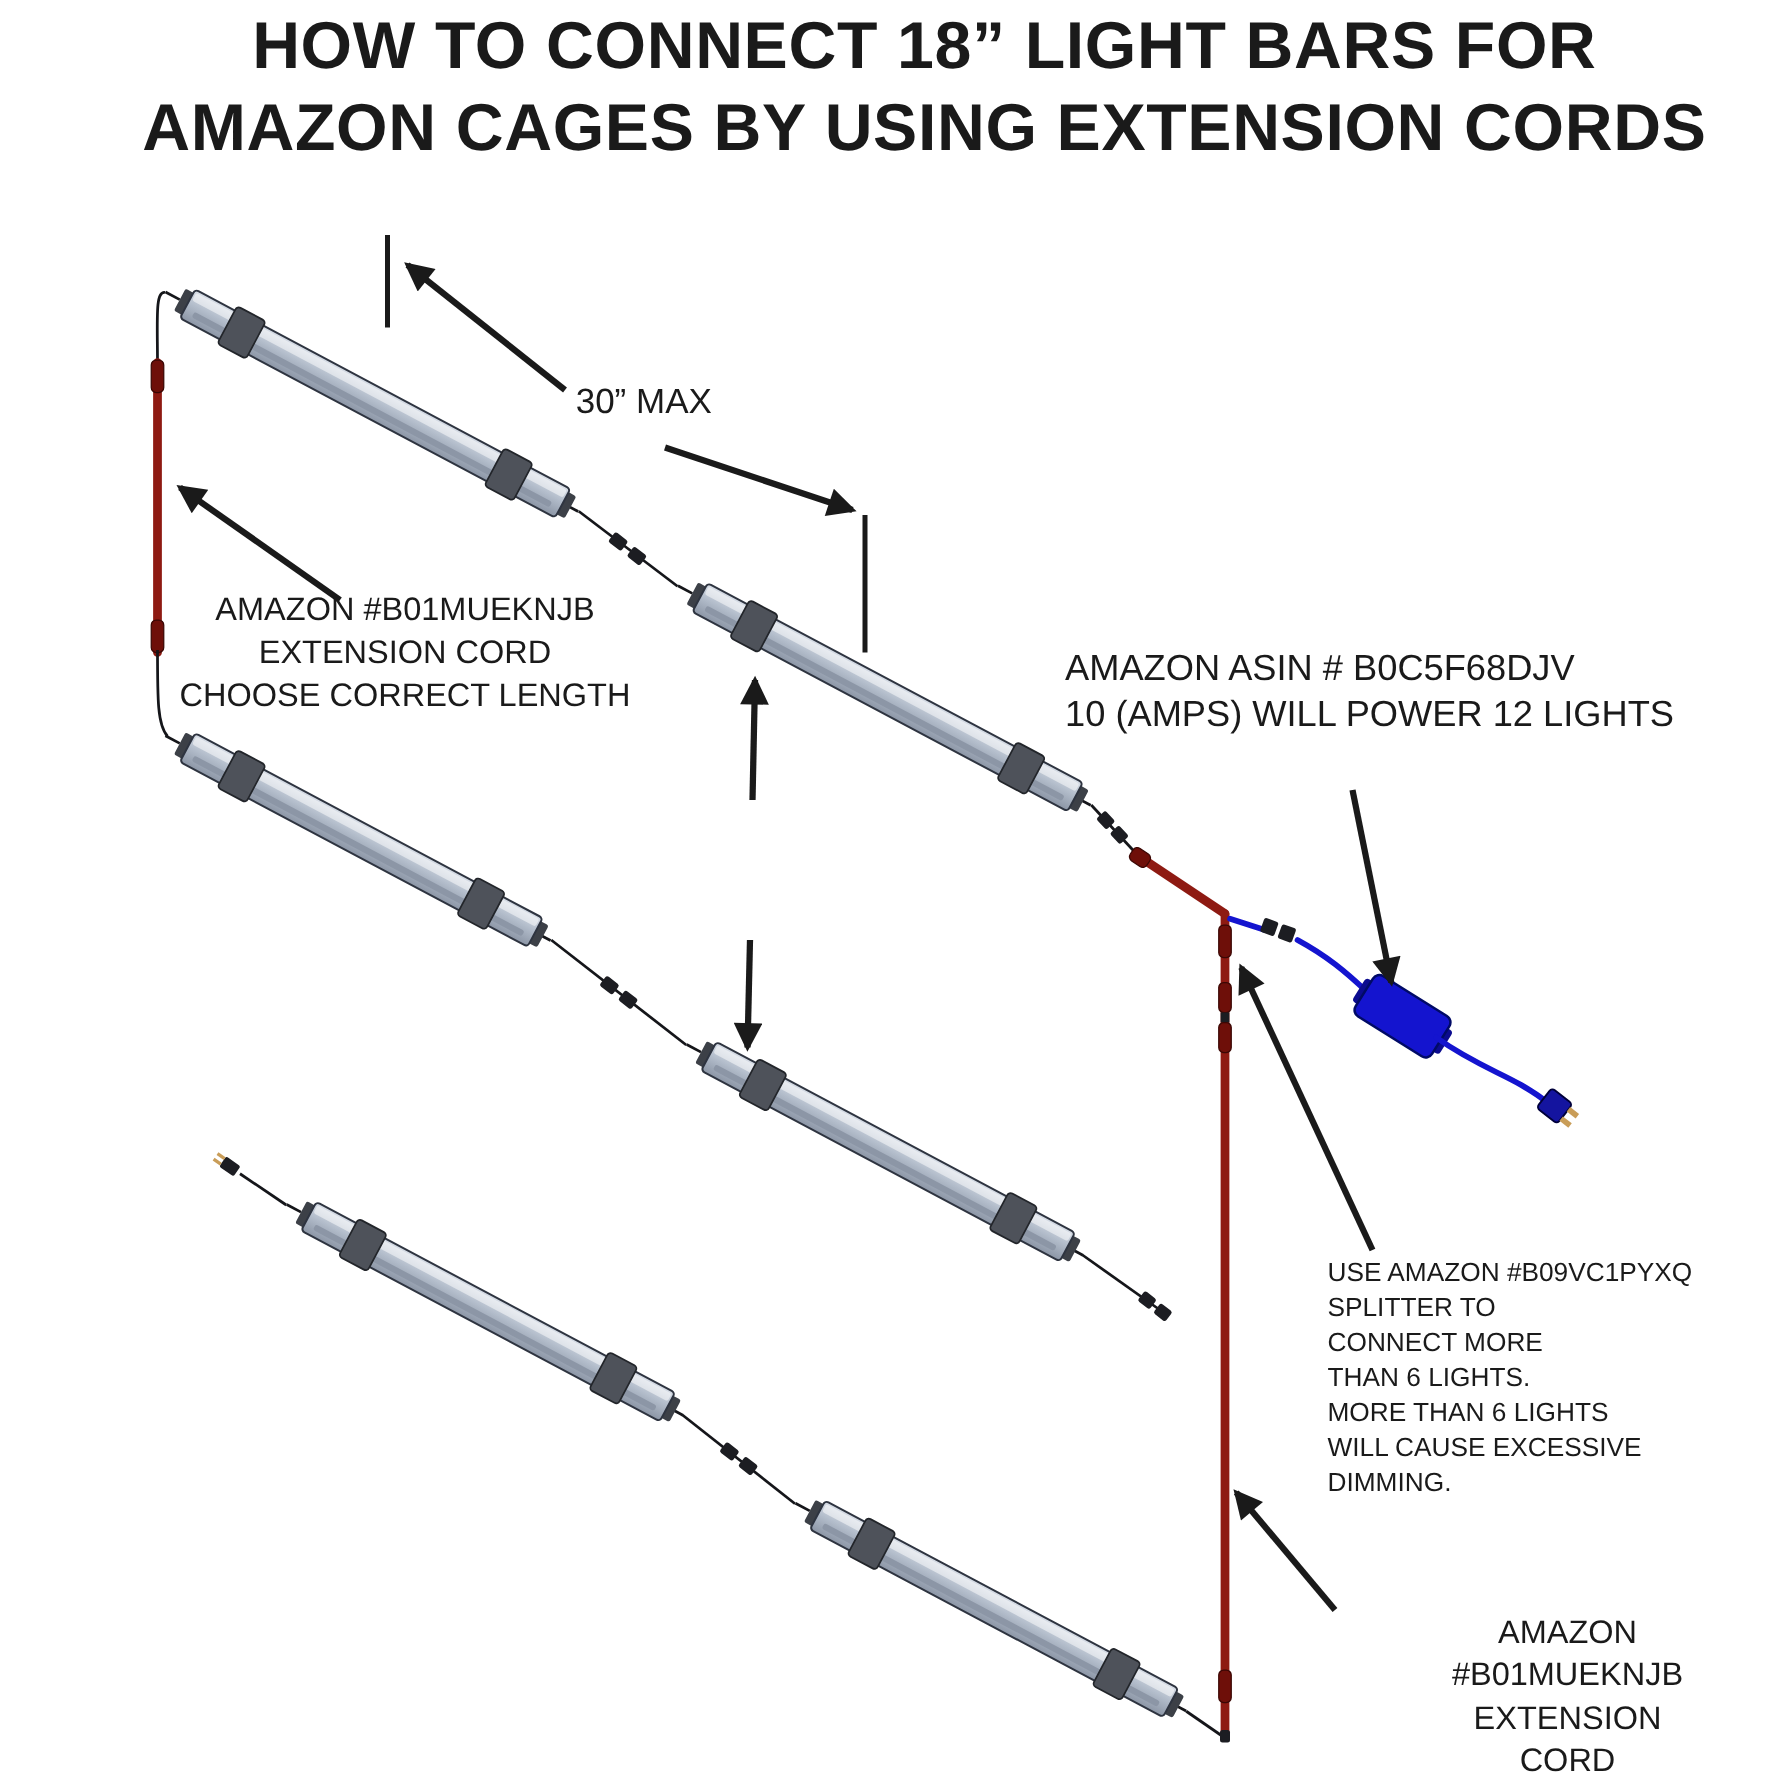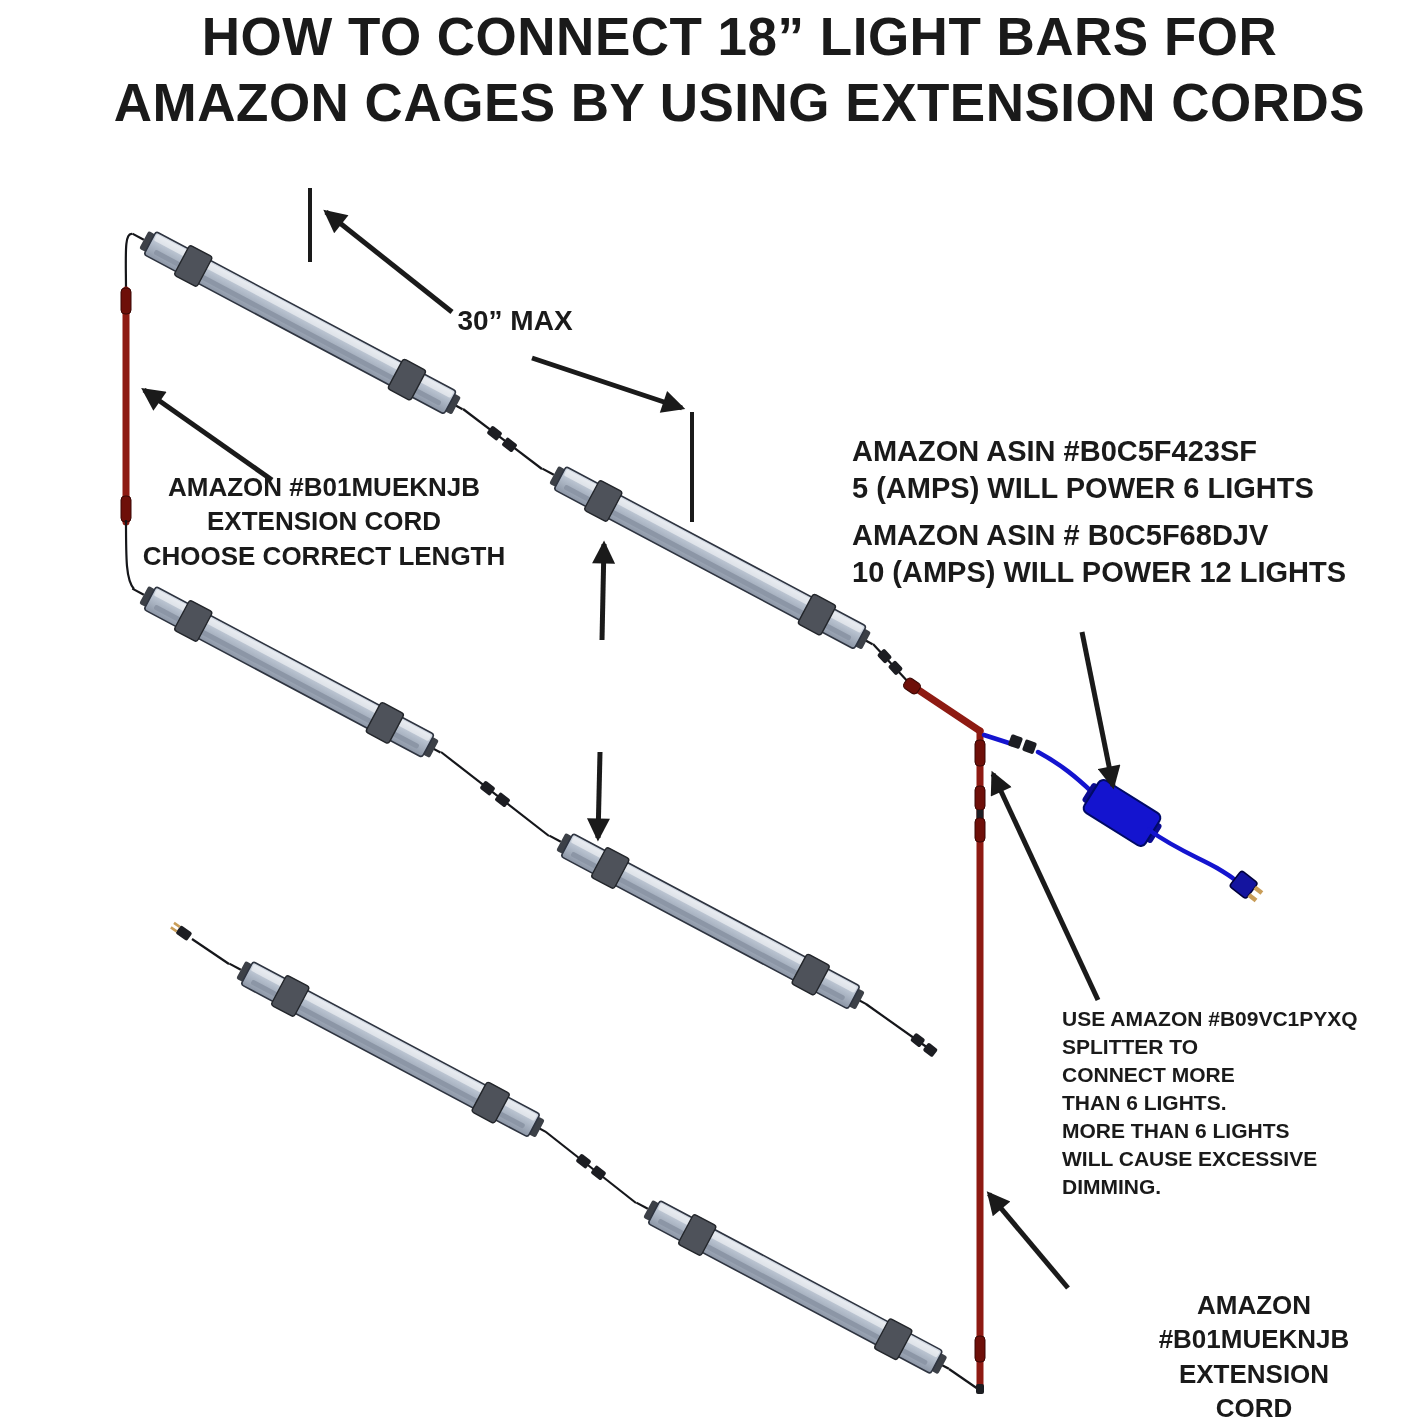--- a/index.html
+++ b/index.html
@@ -1,21 +1,21 @@
 <!DOCTYPE html>
 <html style="--background: #ffffff; --ink: #1a1a1a; --cord-red: #8e1a12; --cord-red-dark: #6e0f09; --adapter-blue: #1414cf; --adapter-blue-dark: #0b0b8f; --bar-dark-edge: #8c96a6; --clamp-gray: #4e525a; --prong-brass: #c99d58;"><head>
 <meta charset="utf-8">
 <style>
   * { margin:0; padding:0; box-sizing:border-box; }
   html, body { width:1415px; height:1418px; background:#ffffff; font-family:"Liberation Sans", sans-serif; }
   .page { position:relative; width:1415px; height:1418px; background:var(--background,#fff); overflow:hidden;margin-left:32px; }
   .title { position:absolute; top:4px; left:0; width:100%; text-align:center;
            font-weight:bold; font-size:53px; line-height:1.24; letter-spacing:0.5px; color:var(--ink,#1a1a1a); }
   .diagram-svg { position:absolute; top:0; left:0; width:1415px; height:1418px; }
-  .label { position:absolute; font-weight:bold; color:var(--ink,#1a1a1a); white-space:pre-line; line-height:1.32; z-index:2; }
+  .label { position:absolute; font-weight:normal; color:var(--ink,#1a1a1a); white-space:pre-line; line-height:1.32; z-index:2; }
   .center { text-align:center; transform:translateX(-50%); }
 
   
   .bar-body   { fill:url(#barGrad); stroke:#2e3440; stroke-width:1.6; }
   .bar-top    { fill:rgba(255,255,255,0.5); }
   .bar-slot   { fill:var(--bar-dark-edge,#8c96a6); }
   .bar-clamp  { fill:var(--clamp-gray,#4e525a); stroke:#22252a; stroke-width:1.4; }
   .bar-endcap { fill:#3c4047; }
   .wire       { stroke:#15161a; stroke-width:2.2; fill:none; }
   .plug       { fill:#1c1d22; }
@@ -201,22 +201,20 @@
     <line class="arrow" x1="1066" y1="1000" x2="961" y2="774" marker-end="url(#ah)"></line>
     <line class="arrow" x1="1036" y1="1288" x2="957" y2="1194" marker-end="url(#ah)"></line>
   </svg>
 
   <div class="label center" style="left:483px; top:303px; font-size:28px;">30” MAX</div>
 
   <div class="label center" style="left:292px; top:470px; font-size:26px;">AMAZON #B01MUEKNJB
 EXTENSION CORD
 CHOOSE CORRECT LENGTH</div>
 
-  <div class="label" style="left:820px; top:433px; font-size:29px; line-height:1.28;">AMAZON ASIN #B0C5F423SF
-5 (AMPS) WILL POWER 6 LIGHTS</div>
 
   <div class="label" style="left:820px; top:517px; font-size:29px; line-height:1.28;">AMAZON ASIN # B0C5F68DJV
 10 (AMPS) WILL POWER 12 LIGHTS</div>
 
 
   <div class="label" style="left:1030px; top:1005px; font-size:21px; line-height:1.33;">USE AMAZON #B09VC1PYXQ
  SPLITTER TO
 CONNECT MORE
 THAN 6 LIGHTS.
 MORE THAN 6 LIGHTS

